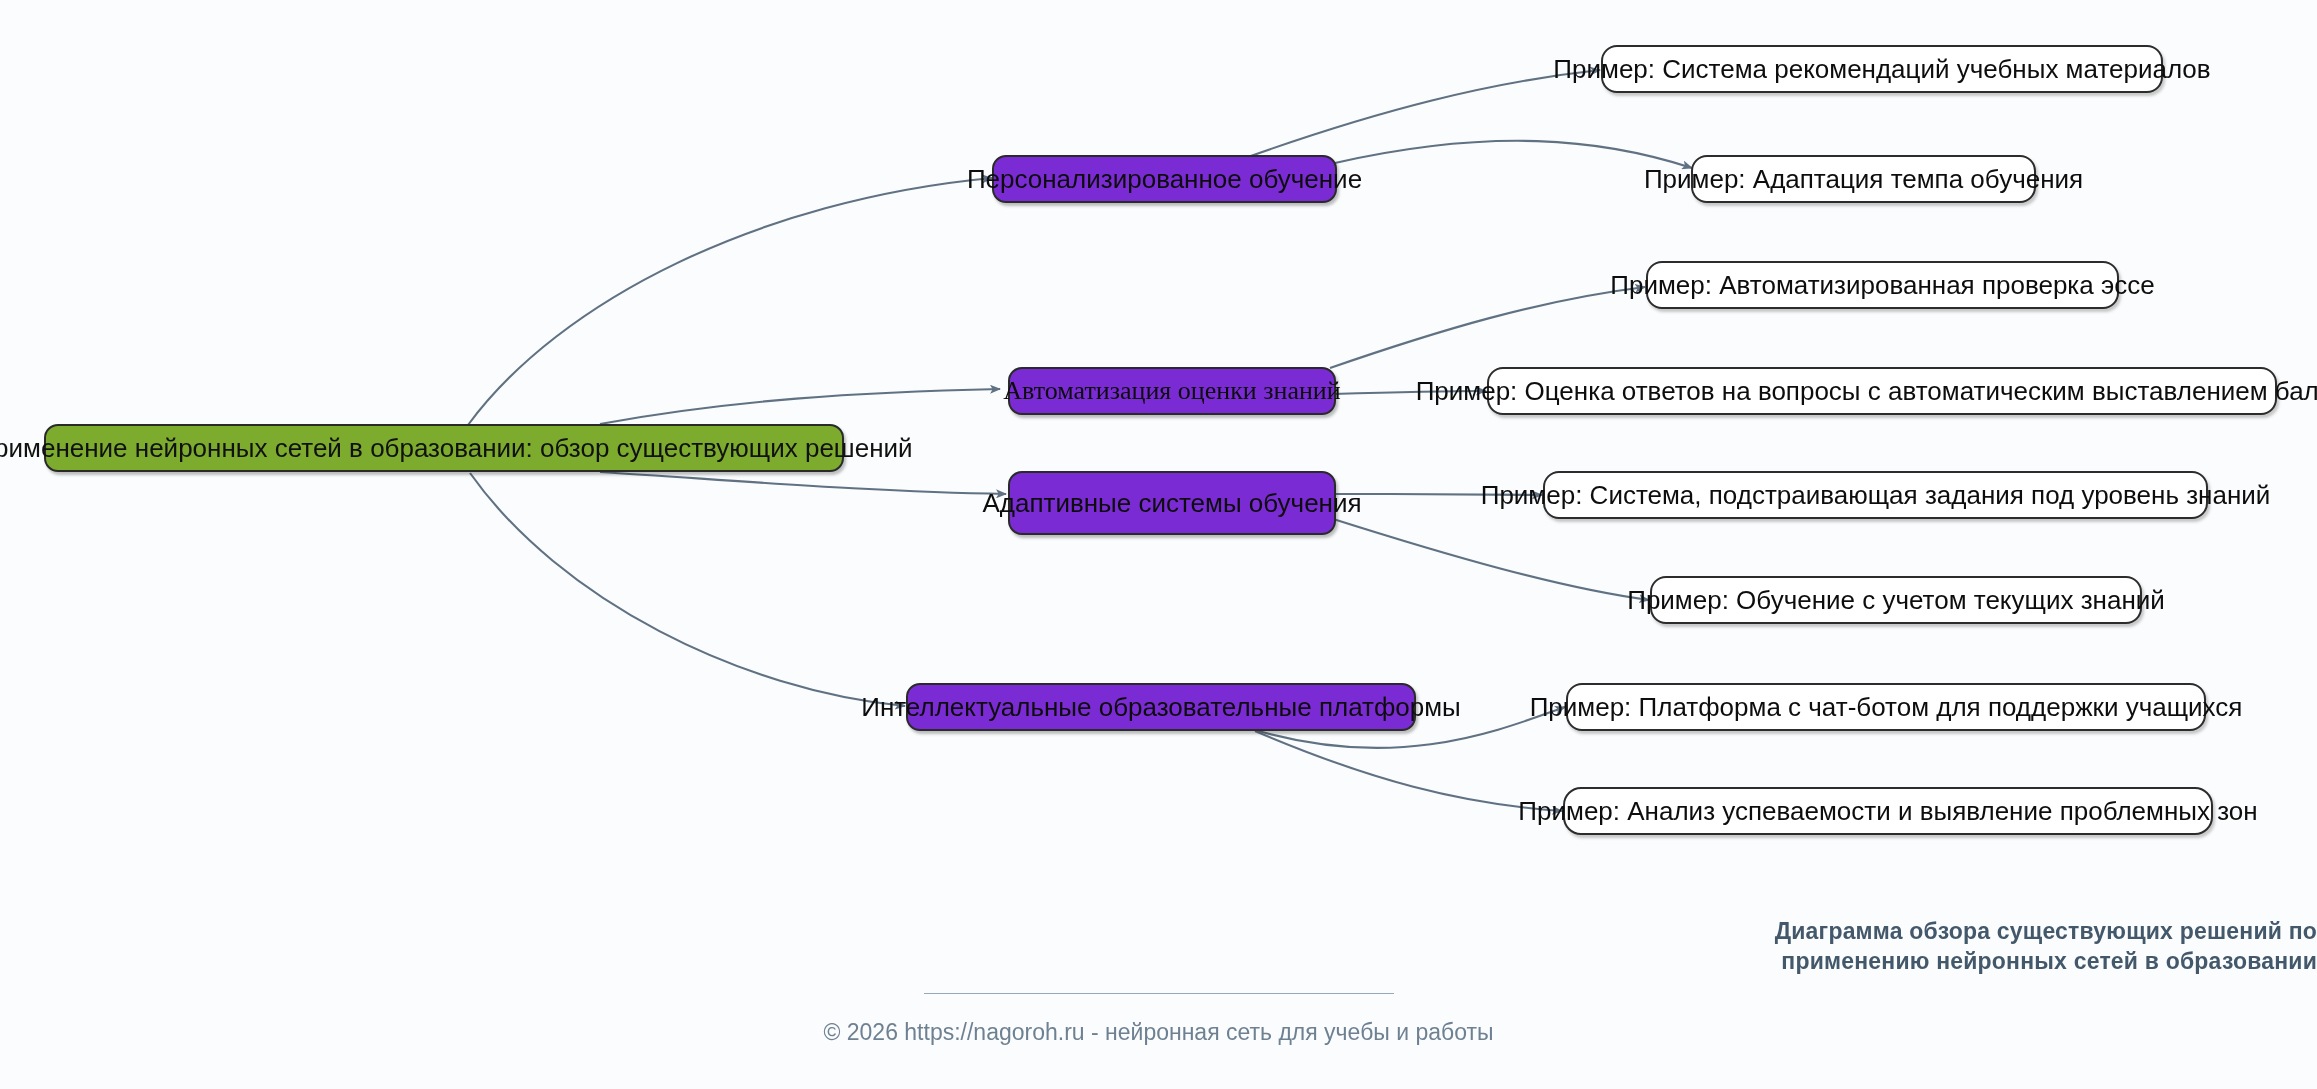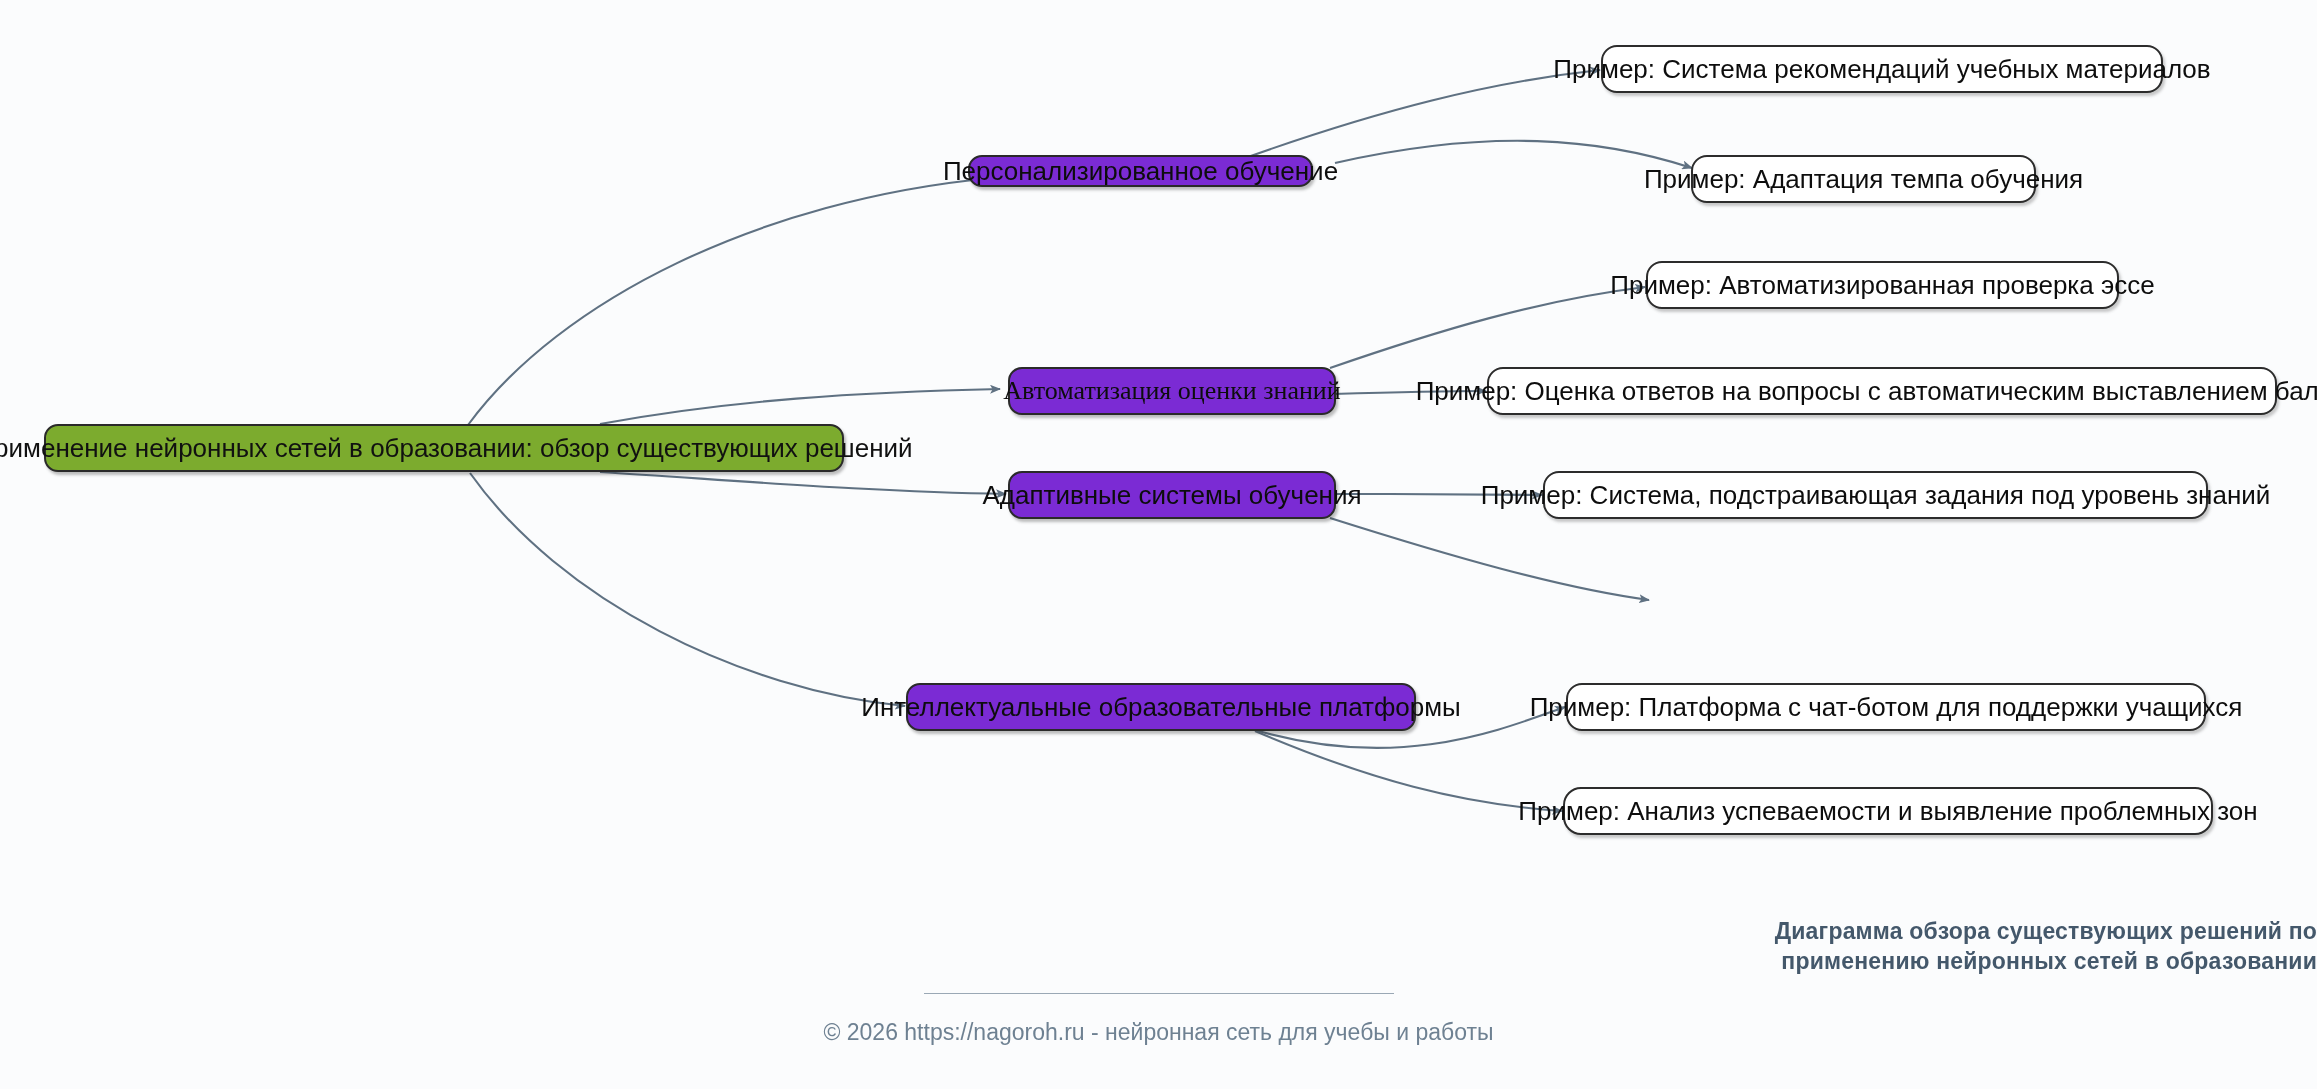--- a/index.html
+++ b/index.html
@@ -121,45 +121,48 @@
 
       <path d="M 1255,730 C 1400,772 1500,730 1565,707"></path>
       <path d="M 1255,731 C 1370,780 1460,804 1562,811"></path>
     </g>
   </svg>
 
   <div class="node node-root" style="left:44px; top:424px; width:800px; height:48px;">
     <span>Применение нейронных сетей в образовании: обзор существующих решений</span>
   </div>
 
-  <div class="node node-branch" style="left:968px; top:155px; width:345px; height:32px;">
+  <div class="node node-branch" style="left:992px; top:155px; width:345px; height:48px;">
     <span>Персонализированное обучение</span>
   </div>
   <div class="node node-leaf" style="left:1601px; top:45px; width:562px; height:48px;">
     <span>Пример: Система рекомендаций учебных материалов</span>
   </div>
   <div class="node node-leaf" style="left:1691px; top:155px; width:345px; height:48px;">
     <span>Пример: Адаптация темпа обучения</span>
   </div>
 
   <div class="node node-branch" style="left:1008px; top:367px; width:328px; height:48px;font-family:Liberation Serif, serif;">
     <span>Автоматизация оценки знаний</span>
   </div>
   <div class="node node-leaf" style="left:1646px; top:261px; width:473px; height:48px;">
     <span>Пример: Автоматизированная проверка эссе</span>
   </div>
   <div class="node node-leaf" style="left:1487px; top:367px; width:790px; height:48px;">
     <span>Пример: Оценка ответов на вопросы с автоматическим выставлением балла</span>
   </div>
 
-  <div class="node node-branch" style="left:1008px; top:471px; width:328px; height:48px;">
+  <div class="node node-branch" style="left:1008px; top:471px; width:328px; height:64px;">
     <span>Адаптивные системы обучения</span>
   </div>
   <div class="node node-leaf" style="left:1543px; top:471px; width:665px; height:48px;">
     <span>Пример: Система, подстраивающая задания под уровень знаний</span>
+  </div>
+  <div class="node node-leaf" style="left:1650px; top:576px; width:492px; height:48px;">
+    <span>Пример: Обучение с учетом текущих знаний</span>
   </div>
 
   <div class="node node-branch" style="left:906px; top:683px; width:510px; height:48px;">
     <span>Интеллектуальные образовательные платформы</span>
   </div>
   <div class="node node-leaf" style="left:1566px; top:683px; width:640px; height:48px;">
     <span>Пример: Платформа с чат-ботом для поддержки учащихся</span>
   </div>
   <div class="node node-leaf" style="left:1563px; top:787px; width:650px; height:48px;border-radius:18px;">
     <span>Пример: Анализ успеваемости и выявление проблемных зон</span>

